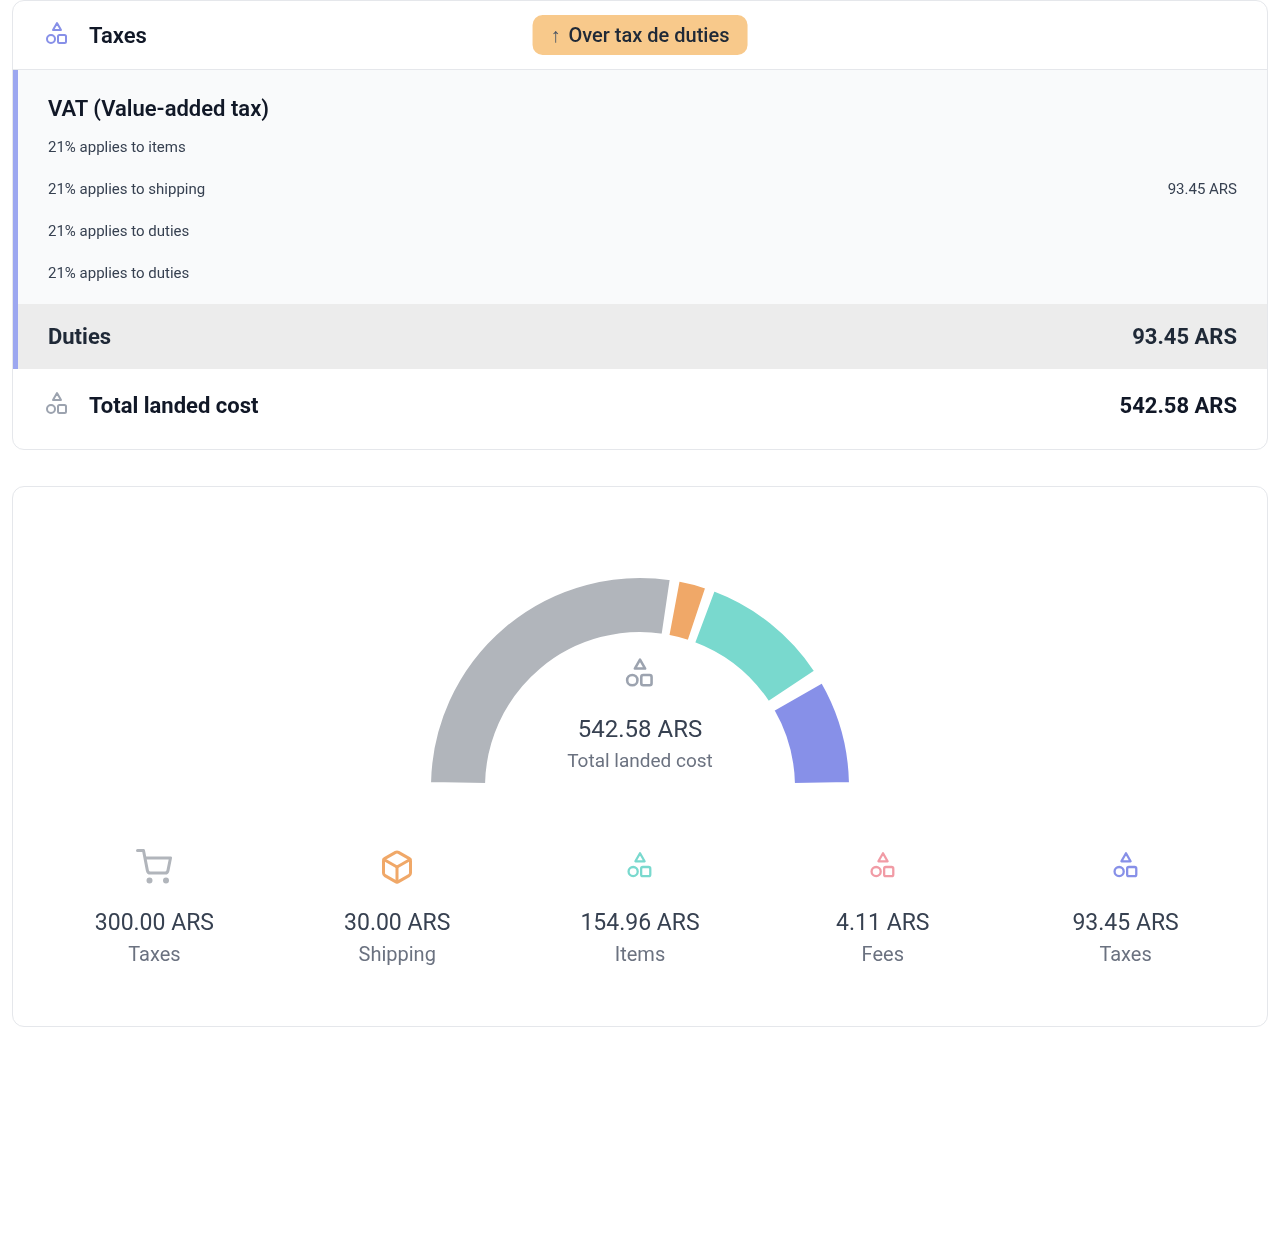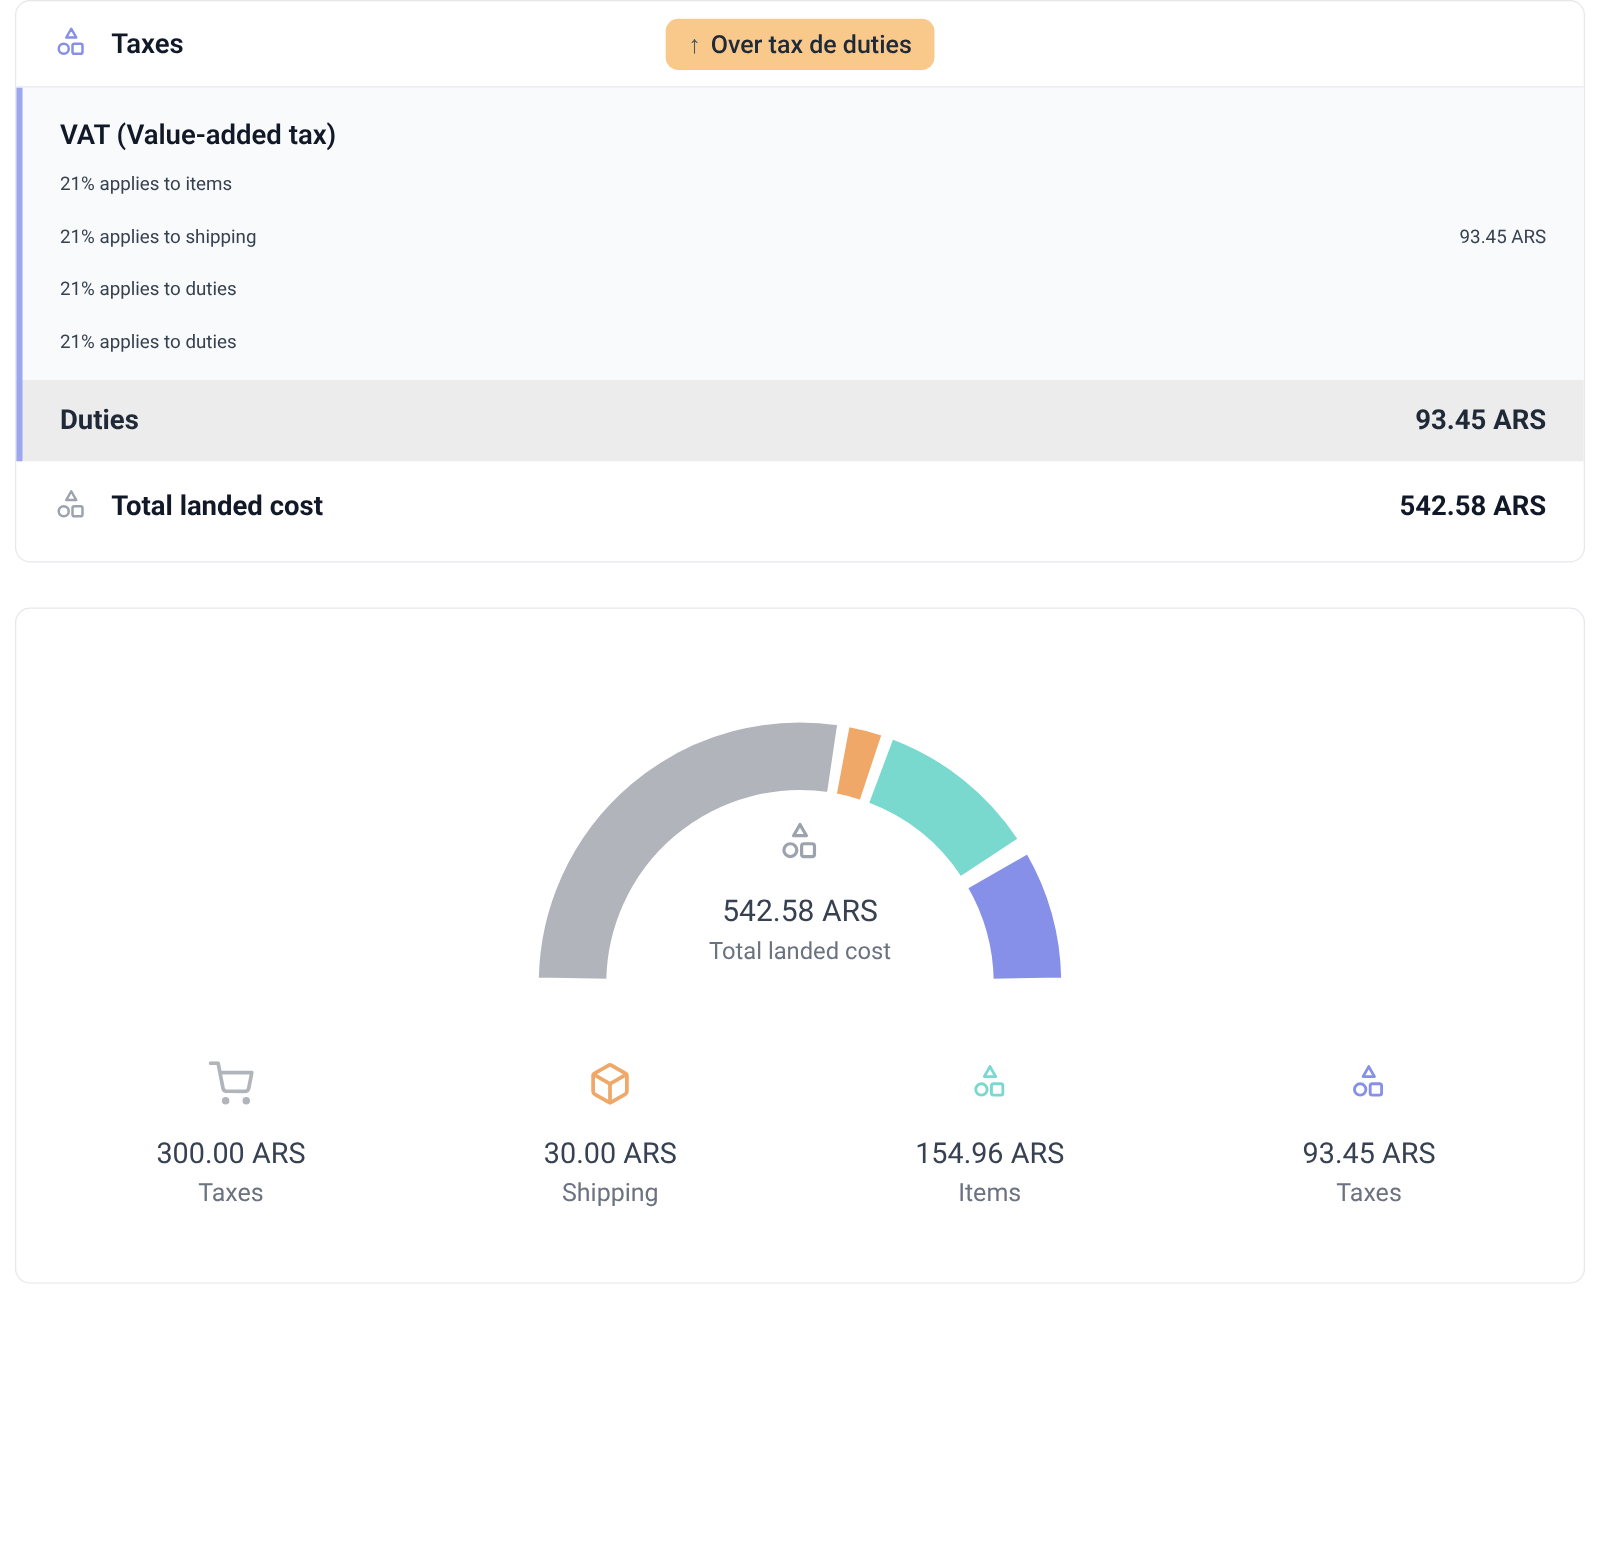--- a/index.html
+++ b/index.html
@@ -303,20 +303,31 @@
           <circle cx="8" cy="18" r="4" fill="none" stroke="#79d9ce" stroke-width="2"></circle>
           <rect x="15" y="14" width="8" height="8" rx="1.5" fill="none" stroke="#79d9ce" stroke-width="2"></rect>
         </svg>
       </div>
       <div class="value">154.96 ARS</div>
       <div class="label">Items</div>
     </div>
     <div class="legend-item">
       <div class="icon">
         <svg width="32" height="32" viewBox="0 0 28 28">
+          <path d="M14 2 L18 9 L10 9 Z" fill="none" stroke="#f19ba5" stroke-width="2" stroke-linejoin="round"></path>
+          <circle cx="8" cy="18" r="4" fill="none" stroke="#f19ba5" stroke-width="2"></circle>
+          <rect x="15" y="14" width="8" height="8" rx="1.5" fill="none" stroke="#f19ba5" stroke-width="2"></rect>
+        </svg>
+      </div>
+      <div class="value">4.11 ARS</div>
+      <div class="label">Fees</div>
+    </div>
+    <div class="legend-item">
+      <div class="icon">
+        <svg width="32" height="32" viewBox="0 0 28 28">
           <path d="M14 2 L18 9 L10 9 Z" fill="none" stroke="#8790e8" stroke-width="2" stroke-linejoin="round"></path>
           <circle cx="8" cy="18" r="4" fill="none" stroke="#8790e8" stroke-width="2"></circle>
           <rect x="15" y="14" width="8" height="8" rx="1.5" fill="none" stroke="#8790e8" stroke-width="2"></rect>
         </svg>
       </div>
       <div class="value">93.45 ARS</div>
       <div class="label">Taxes</div>
     </div>
   </div>
 </div>

